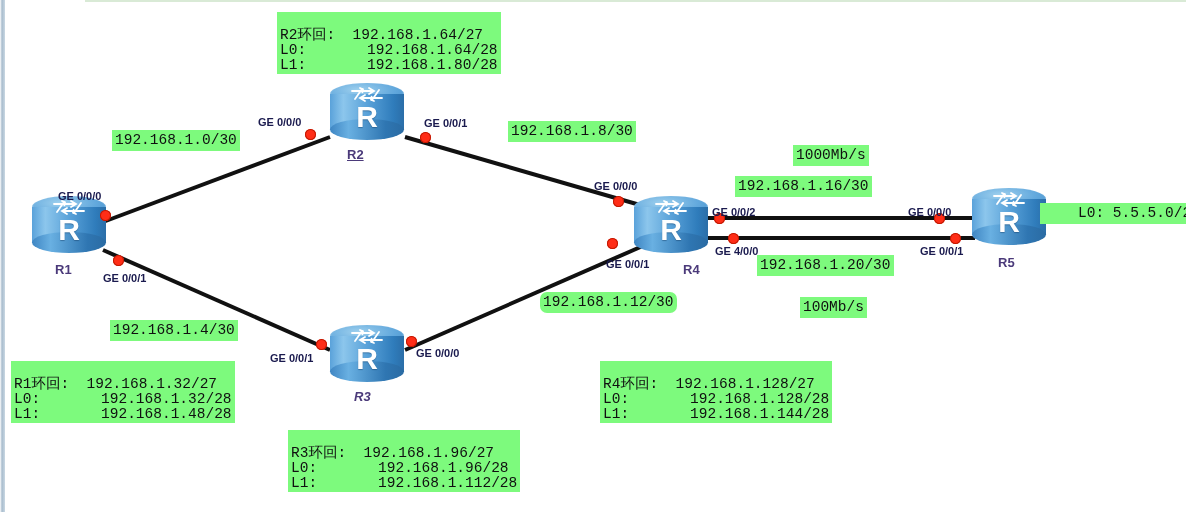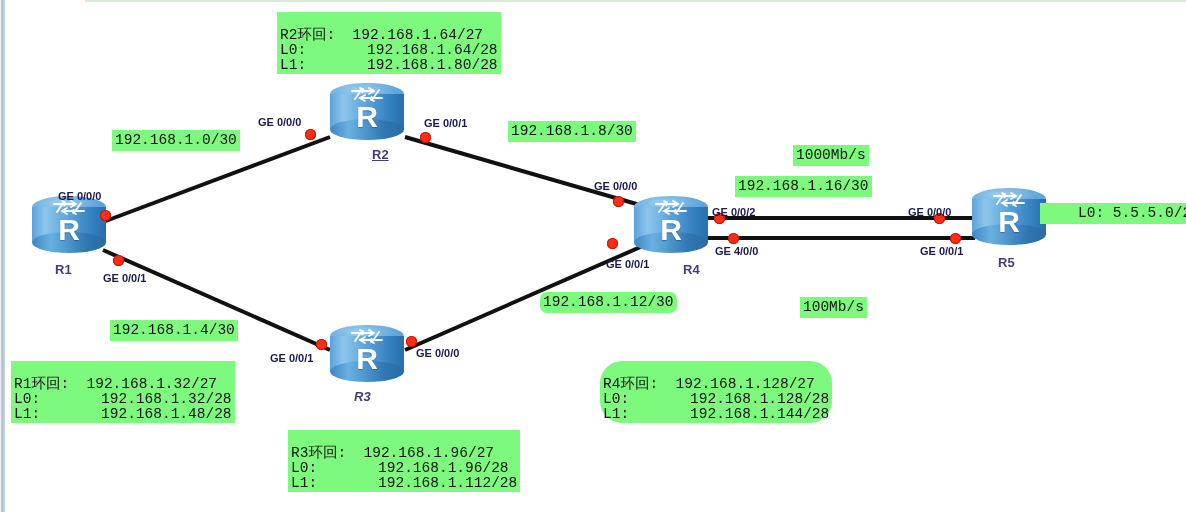--- a/index.html
+++ b/index.html
@@ -102,21 +102,21 @@
             <path d="M18 9 L13 12 L18 15"></path>
         <path d="M8 13 L15 3"></path>
             <path d="M13 2 L16 3.2 L15.4 6.4"></path>
         <path d="M32 4 L25 14"></path>
             <path d="M27 15 L24 13.8 L24.6 10.6"></path>
       </g>
         </svg>
     </div>
     <div class="rchar">R</div>
   </div>
-  <div class="rlabel" style="left:372px;top:147px;text-decoration:underline;">R2</div>
+  <div class="rlabel" style="left:347px;top:147px;text-decoration:underline;">R2</div>
 
   <div class="router" style="left:330px;top:325px;">
     <div class="top"></div>
     <div class="body"></div>
     <div class="bot"></div>
     <div class="glyph">
       <svg viewBox="0 0 40 17">
           <g fill="none" stroke="#ffffff" stroke-width="1.8" stroke-linecap="round">
         <path d="M5 5 H26"></path>
             <path d="M22 2 L27 5 L22 8"></path>
@@ -201,39 +201,40 @@
   <div class="iflabel" style="left:712px;top:206px;">GE 0/0/2</div>
   <div class="iflabel" style="left:715px;top:245px;">GE 4/0/0</div>
   <div class="iflabel" style="left:908px;top:206px;">GE 0/0/0</div>
   <div class="iflabel" style="left:920px;top:245px;">GE 0/0/1</div>
 
   <div class="hl" style="left:112px;top:130px;">192.168.1.0/30</div>
   <div class="hl" style="left:508px;top:121px;">192.168.1.8/30</div>
   <div class="hl" style="left:110px;top:320px;">192.168.1.4/30</div>
   <div class="hl" style="left:540px;top:292px;border-radius:7px;">192.168.1.12/30</div>
   <div class="hl" style="left:735px;top:176px;">192.168.1.16/30</div>
+  <div class="hl" style="left:757px;top:255px;">192.168.1.20/30</div>
 
   <div class="hl" style="left:793px;top:145px;text-align:right;">1000Mb/s</div>
   <div class="hl" style="left:800px;top:297px;">100Mb/s</div>
 
   <div class="hl blk" style="left:277px;top:12px;">
 <span>R2环回:</span>  <span>192.168.1.64/27</span>
 <span>L0:</span>       <span>192.168.1.64/28</span>
 <span>L1:</span>       <span>192.168.1.80/28</span></div>
 
   <div class="hl blk" style="left:11px;top:361px;">
 <span>R1环回:</span>  <span>192.168.1.32/27</span>
 <span>L0:</span>       <span>192.168.1.32/28</span>
 <span>L1:</span>       <span>192.168.1.48/28</span></div>
 
   <div class="hl blk" style="left:288px;top:430px;">
 <span>R3环回:</span>  <span>192.168.1.96/27</span>
 <span>L0:</span>       <span>192.168.1.96/28</span>
 <span>L1:</span>       <span>192.168.1.112/28</span></div>
 
-  <div class="hl blk" style="left:600px;top:361px;border-radius:22px;">
+  <div class="hl blk" style="left:600px;top:361px;">
 <span>R4环回:</span>  <span>192.168.1.128/27</span>
 <span>L0:</span>       <span>192.168.1.128/28</span>
 <span>L1:</span>       <span>192.168.1.144/28</span></div>
 
   <div class="hl" style="left:1040px;top:203px;padding-left:38px;">L0: 5.5.5.0/24</div>
 
 </div>
 
 </body></html>

